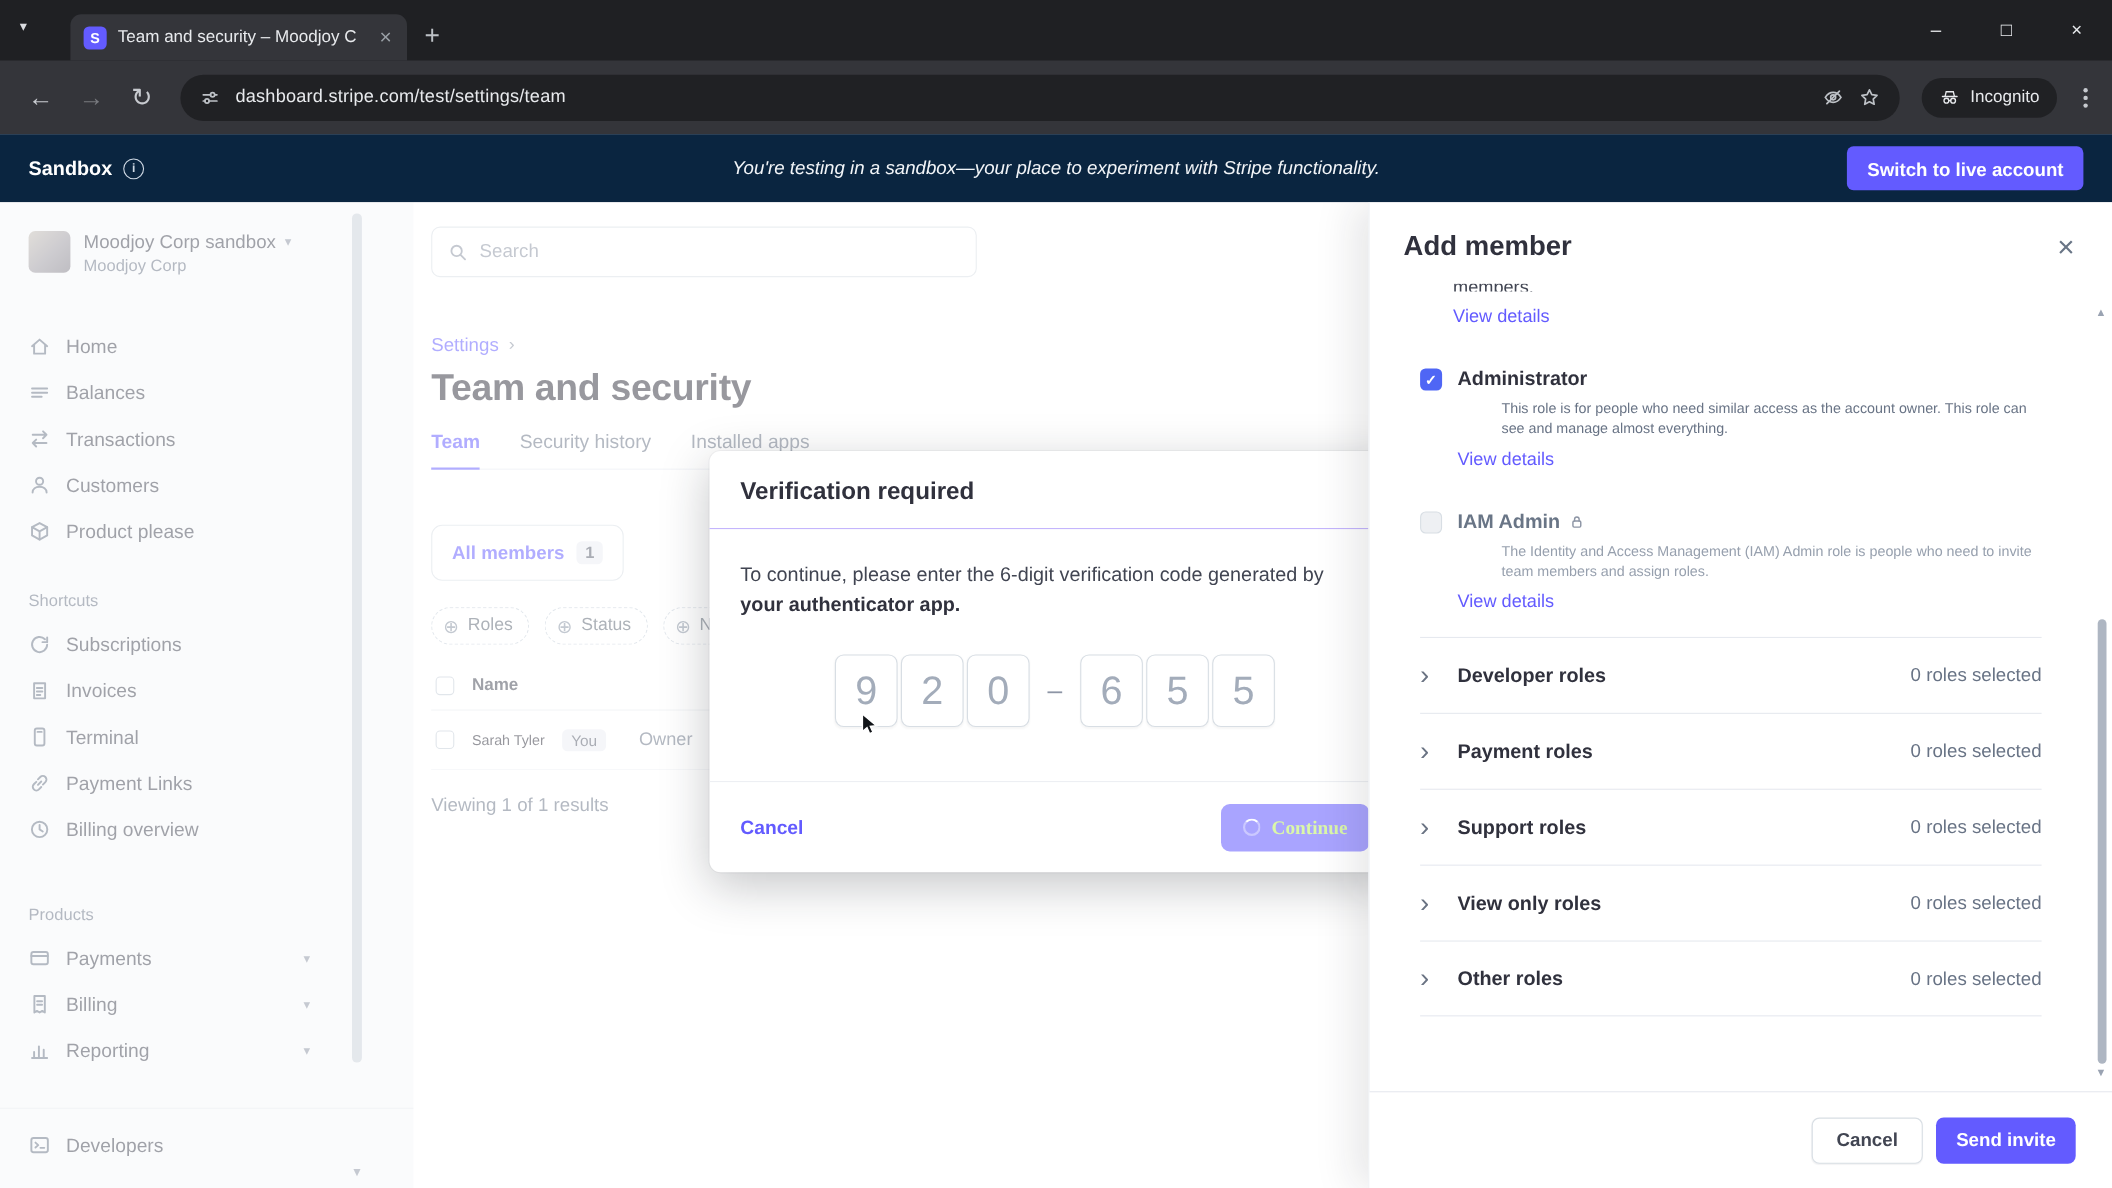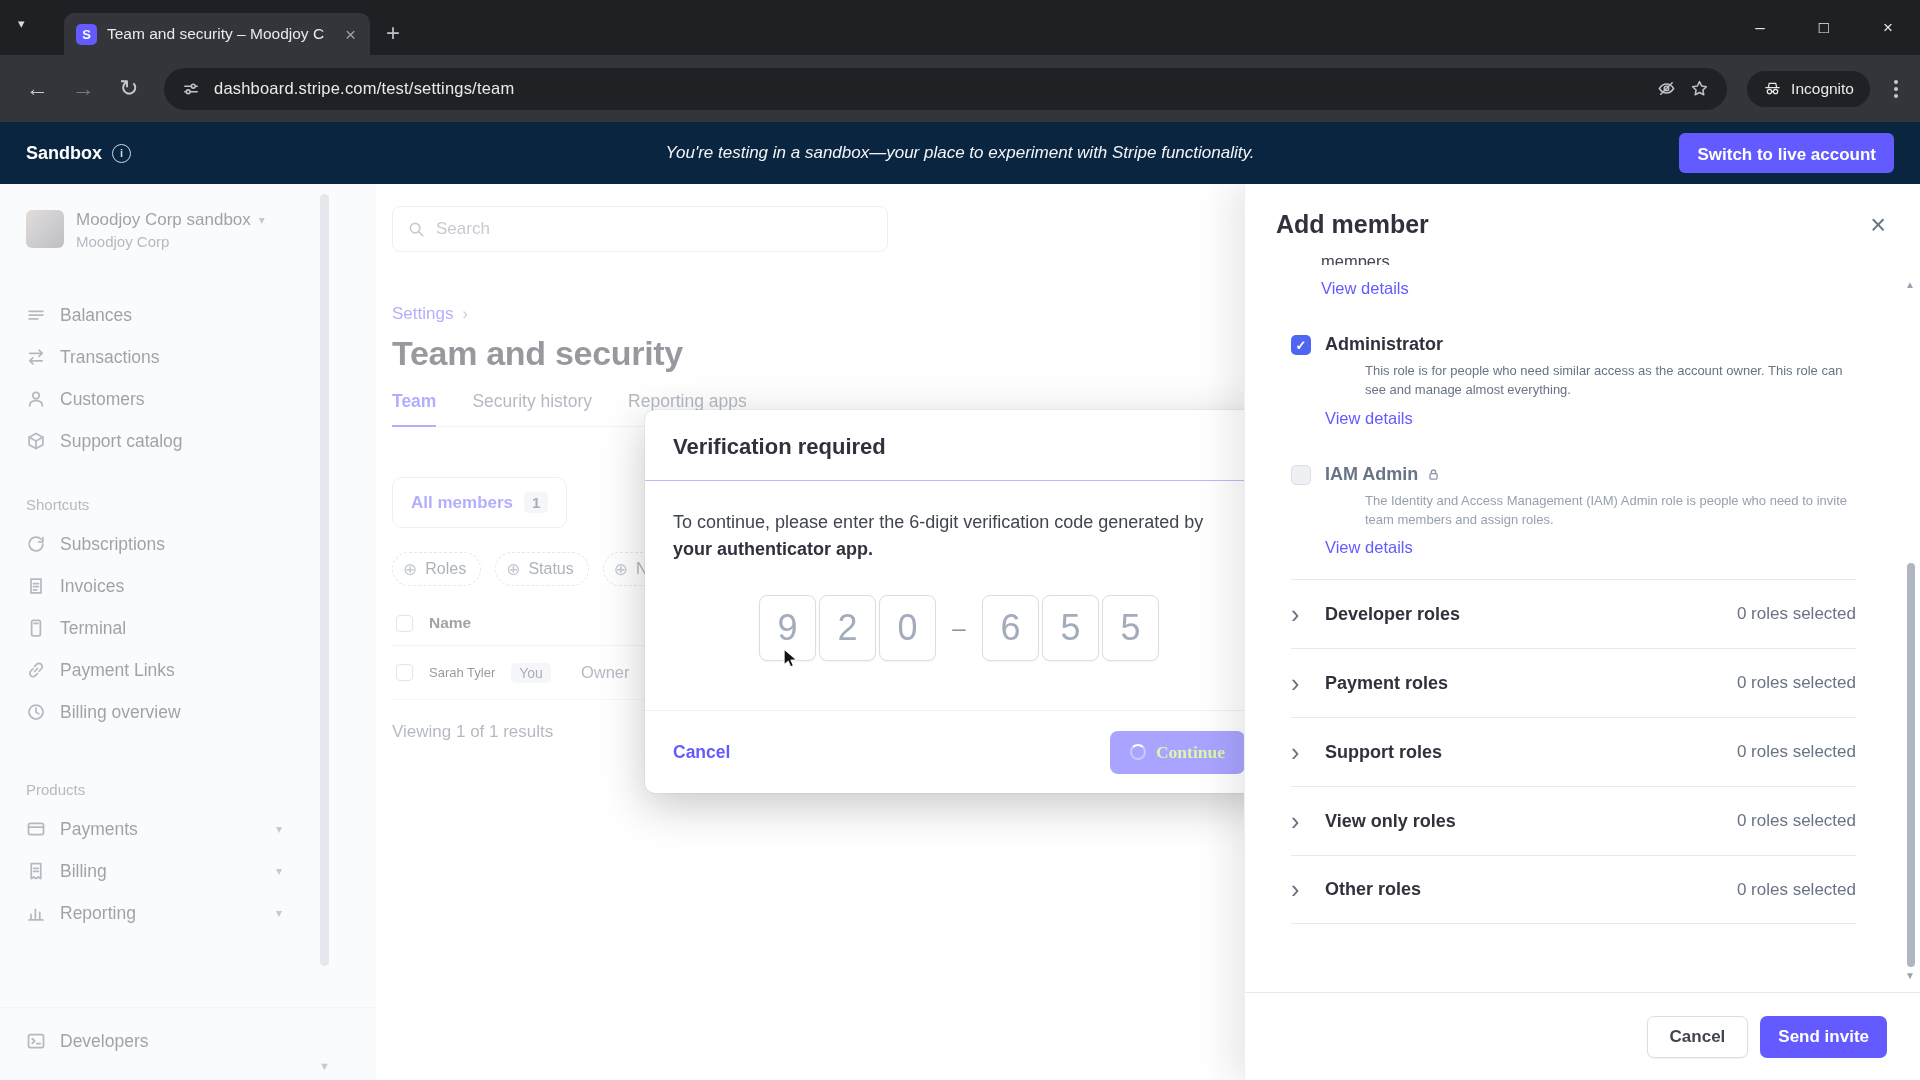--- a/index.html
+++ b/index.html
@@ -210,20 +210,28 @@
             <span class="acct-name">Moodjoy Corp sandbox</span>
             <span class="acct-chev">▾</span>
           </span>
           <span class="acct-org" style="display:block">Moodjoy Corp</span>
         </span>
       </div>
 
       <div class="nav-item">
         <span class="nic">
             <svg width="20" height="20" viewBox="0 0 16 16">
+              <path d="M2.5 7.8L8 3l5.5 4.8M4 7v6.2h8V7"></path>
+            </svg>
+          </span>
+        <span>Home</span>
+      </div>
+      <div class="nav-item">
+        <span class="nic">
+            <svg width="20" height="20" viewBox="0 0 16 16">
               <path d="M2.5 5h11M2.5 8h11M2.5 11h7"></path>
             </svg>
           </span>
         <span>Balances</span>
       </div>
       <div class="nav-item">
         <span class="nic">
             <svg width="20" height="20" viewBox="0 0 16 16">
               <path d="M3 5h10M10.5 2.5L13 5l-2.5 2.5M13 11H3M5.5 8.5L3 11l2.5 2.5"></path>
             </svg>
@@ -239,21 +247,21 @@
           </span>
         <span>Customers</span>
       </div>
       <div class="nav-item">
         <span class="nic">
             <svg width="20" height="20" viewBox="0 0 16 16">
               <path d="M8 2l5.5 3v6L8 14l-5.5-3V5L8 2z"></path>
               <path d="M2.5 5L8 8l5.5-3M8 8v6"></path>
             </svg>
           </span>
-        <span>Support catalog</span>
+        <span>Product please</span>
       </div>
 
       <div class="side-label">Shortcuts</div>
       <div class="nav-item">
         <span class="nic">
             <svg width="20" height="20" viewBox="0 0 16 16">
               <path d="M13.5 8a5.5 5.5 0 1 1-1.6-3.9M13.5 2.8v3.4h-3.4"></path>
             </svg>
           </span>
         <span>Subscriptions</span>
@@ -354,21 +362,21 @@
 
     <div class="breadcrumb">
       <span class="crumb-link">Settings</span>
       <span class="crumb-sep">›</span>
     </div>
     <div class="page-title">Team and security</div>
 
     <div class="tabs">
       <span class="tab-item active">Team</span>
       <span class="tab-item">Security history</span>
-      <span class="tab-item">Reporting apps</span>
+      <span class="tab-item">Installed apps</span>
     </div>
 
     <div class="members-filter">
       <span>All members</span>
       <span class="count-badge">1</span>
     </div>
 
     <div class="chips">
       <span class="chip">
         <span class="chip-plus">⊕</span>

